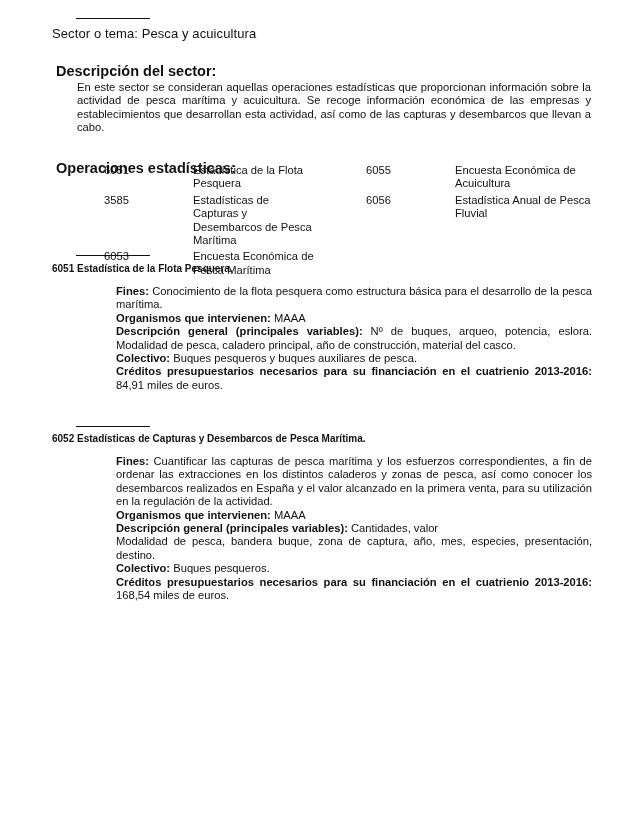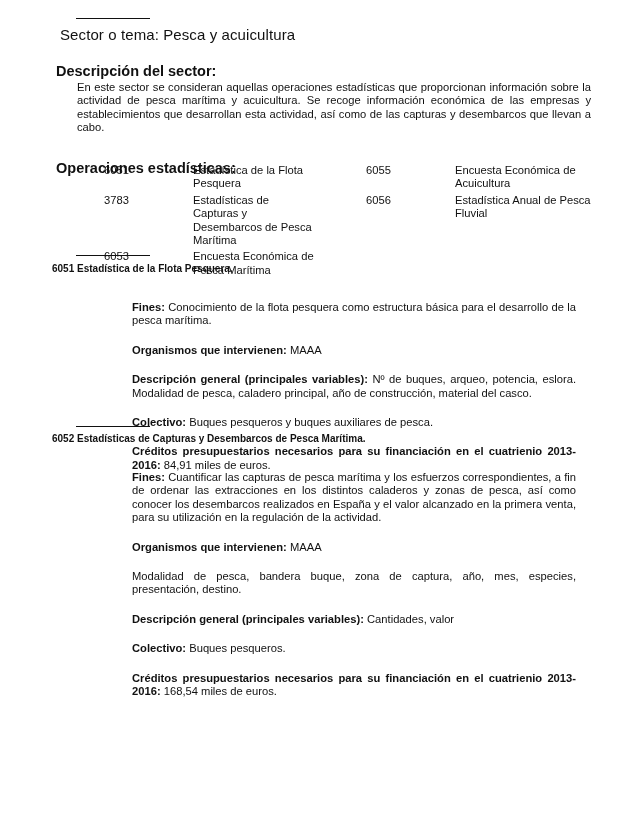--- a/index.html
+++ b/index.html
@@ -1,56 +1,56 @@
 <!DOCTYPE html>
 <html><head>
 <meta charset="utf-8">
 <style>
   html, body { margin: 0; padding: 0; background: #ffffff; }
   body {
     width: 642px; height: 831px; position: relative; overflow: hidden;
     font-family: "Liberation Sans", sans-serif; color: #111111;
   }
   .rule { position: absolute; height: 1px; background: #111; width: 74px; left: 76px; }
-  .h1 { position: absolute; left: 60px; font-size: 15px; font-weight: normal; margin: 0; letter-spacing: 0.1px; }
+  .h1 { position: absolute; left: 52px; font-size: 13px; font-weight: normal; margin: 0; letter-spacing: 0.1px; }
   .h2 { position: absolute; left: 52px; font-size: 14.5px; font-weight: bold; margin: 4px; }
   .h3 { position: absolute; left: 52px; font-size: 10px; font-weight: bold; margin: 0; }
   .para {
     position: absolute; left: 77px; width: 514px; font-size: 11.2px; line-height: 13.4px;
     text-align: justify; margin: 0;
   }
   .ops { position: absolute; font-size: 11.2px; line-height: 13.4px; }
   .op-row { display: flex; margin-bottom: 0px; gap: 48px; }
   .op-code { width: 41px; flex: none; }
   .op-name { flex: 1; }
   .block {
     position: absolute; left: 116px; width: 476px; font-size: 11.2px; line-height: 13.4px;
     text-align: justify;
   }
-  .block p { margin: 16px; }
+  .block p { margin: 0; }
   .lbl { font-weight: bold; }
 </style>
 </head>
 <body>
 
 <div class="rule" style="top:18px;"></div>
 <h1 class="h1" style="top:26px;">Sector o tema: Pesca y acuicultura</h1>
 
 <h2 class="h2" style="top:59px;">Descripción del sector:</h2>
 <p class="para" style="top:81px;">En este sector se consideran aquellas operaciones estadísticas que proporcionan información sobre la actividad de pesca marítima y acuicultura. Se recoge información económica de las empresas y establecimientos que desarrollan esta actividad, así como de las capturas y desembarcos que llevan a cabo.</p>
 
 <h2 class="h2" style="top:156px;">Operaciones estadísticas:</h2>
 
 <div class="ops" style="left:104px; top:164px; width:210px;">
   <div class="op-row" style="margin-bottom:3px;">
     <span class="op-code">6051</span>
     <span class="op-name">Estadística de la Flota Pesquera</span>
   </div>
   <div class="op-row" style="margin-bottom:3px;">
-    <span class="op-code">3783</span>
+    <span class="op-code">3585</span>
     <span class="op-name" style="max-width:150px;">Estadísticas de Capturas y Desembarcos de Pesca Marítima</span>
   </div>
   <div class="op-row">
     <span class="op-code">6053</span>
     <span class="op-name" style="max-width:165px;">Encuesta Económica de Pesca Marítima</span>
   </div>
 </div>
 
 <div class="ops" style="left:366px; top:164px; width:230px;">
   <div class="op-row" style="margin-bottom:3px;">
@@ -71,17 +71,17 @@
   <p><span class="lbl">Descripción general (principales variables):</span><span> Nº de buques, arqueo, potencia, eslora. Modalidad de pesca, caladero principal, año de construcción, material del casco.</span></p>
   <p><span class="lbl">Colectivo:</span><span> Buques pesqueros y buques auxiliares de pesca.</span></p>
   <p><span class="lbl">Créditos presupuestarios necesarios para su financiación en el cuatrienio 2013-2016:</span><span> 84,91 miles de euros.</span></p>
 </div>
 
 <div class="rule" style="top:426px;"></div>
 <h3 class="h3" style="top:433px;">6052 Estadísticas de Capturas y Desembarcos de Pesca Marítima.</h3>
 <div class="block" style="top:455px;">
   <p><span class="lbl">Fines:</span><span> Cuantificar las capturas de pesca marítima y los esfuerzos correspondientes, a fin de ordenar las extracciones en los distintos caladeros y zonas de pesca, así como conocer los desembarcos realizados en España y el valor alcanzado en la primera venta, para su utilización en la regulación de la actividad.</span></p>
   <p><span class="lbl">Organismos que intervienen:</span><span> MAAA</span></p>
+  <p><span class="lbl">Descripción general (principales variables):</span><span> Cantidades, valor</span></p>
   <p>Modalidad de pesca, bandera buque, zona de captura, año, mes, especies, presentación, destino.</p>
-  <p><span class="lbl">Descripción general (principales variables):</span><span> Cantidades, valor</span></p>
   <p><span class="lbl">Colectivo:</span><span> Buques pesqueros.</span></p>
   <p><span class="lbl">Créditos presupuestarios necesarios para su financiación en el cuatrienio 2013-2016:</span><span> 168,54 miles de euros.</span></p>
 </div>
 
 </body></html>

